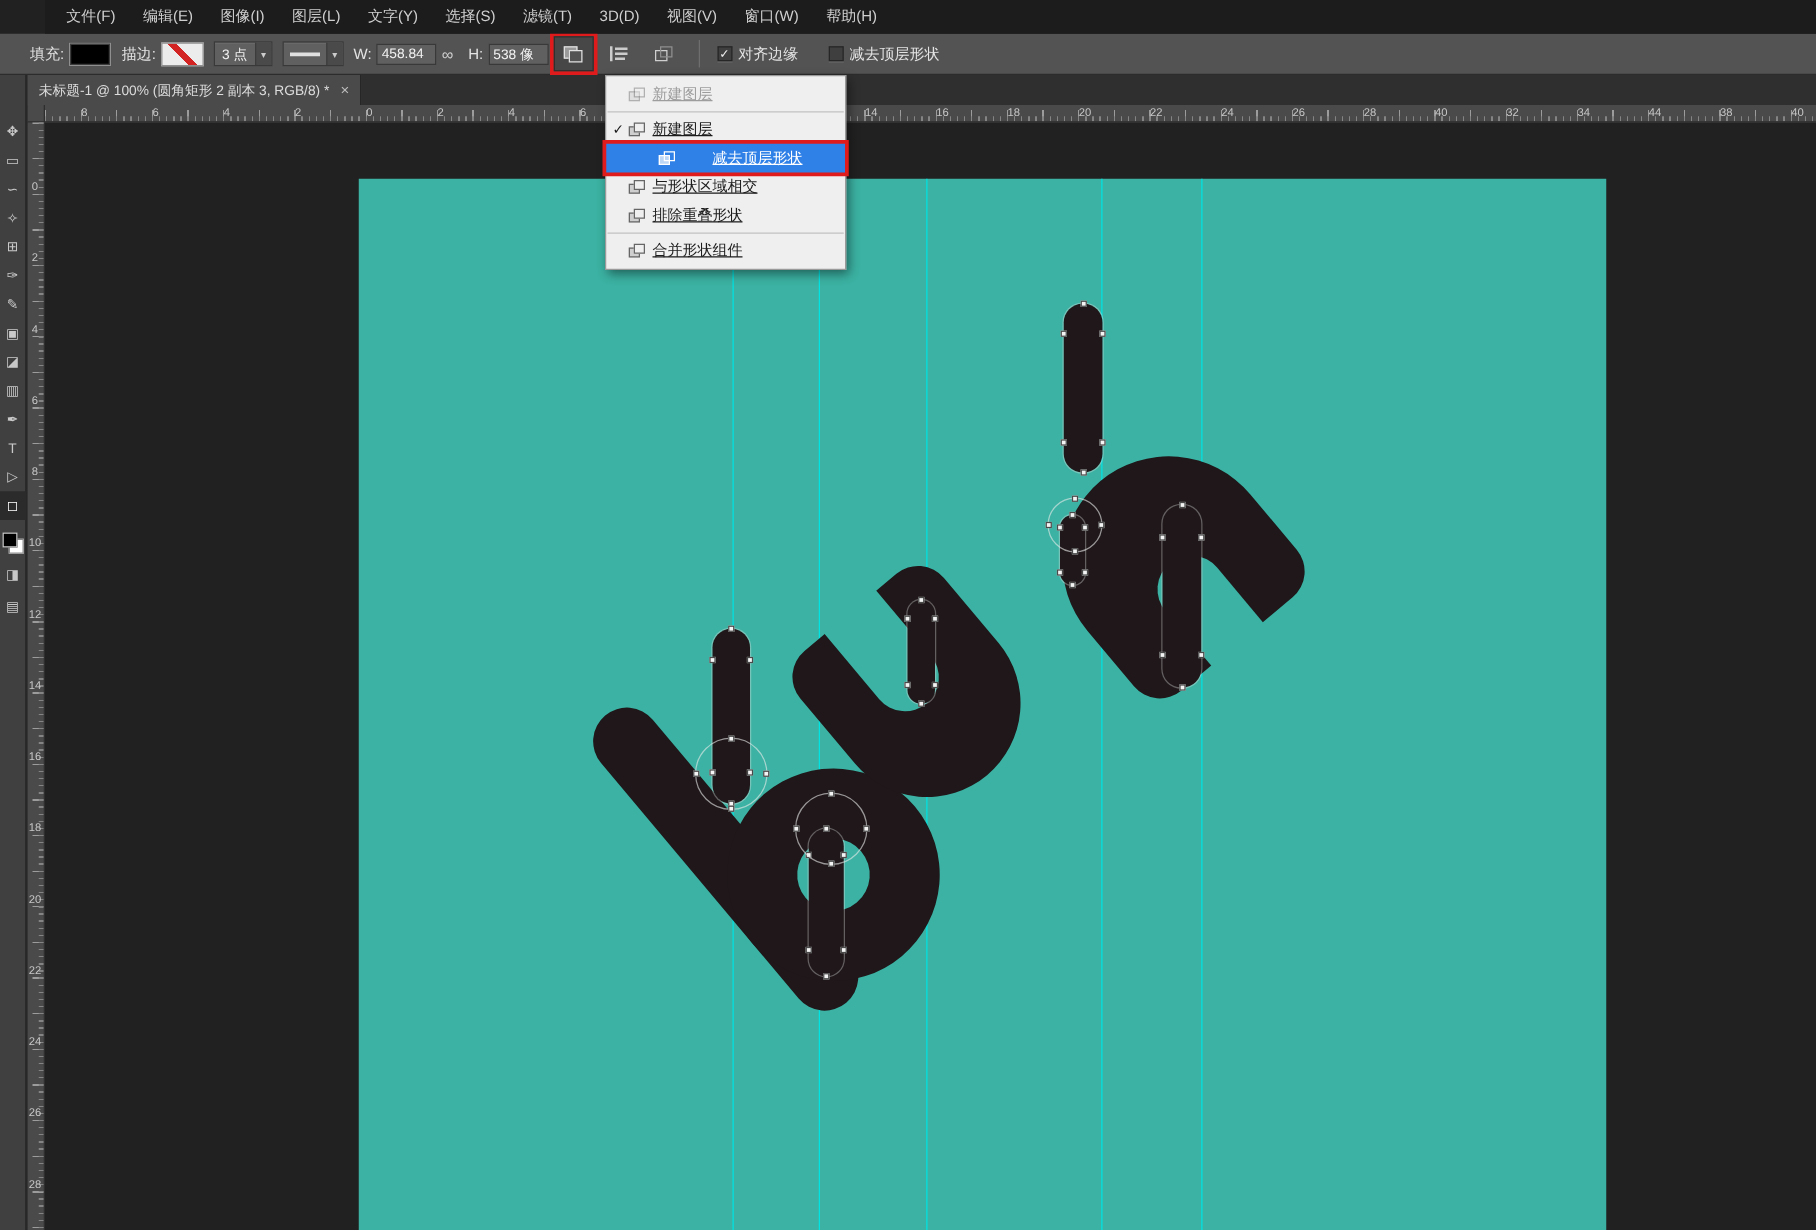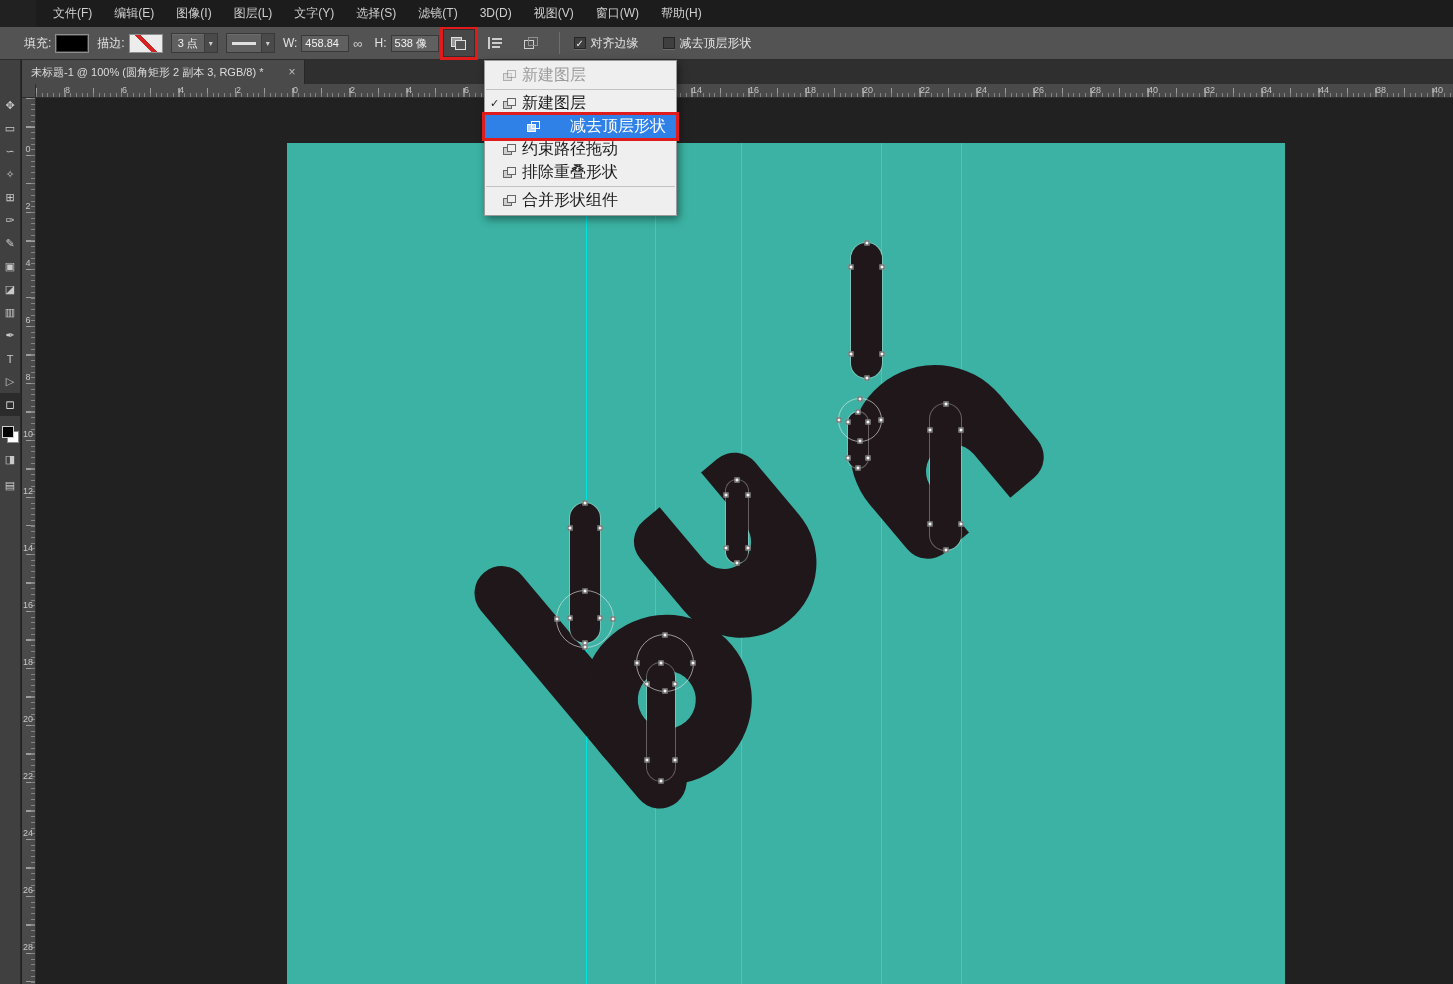--- a/index.html
+++ b/index.html
@@ -56,21 +56,21 @@
   .checkbox-group.second { margin-left: 24px; }
   .checkbox { width: 12px; height: 12px; background: #3f3f3f; border: 1px solid #262626;
     box-shadow: 0 1px 0 rgba(255,255,255,.15); display: flex; align-items: center; justify-content: center;
     color: #efefef; font-size: 10px; margin-right: 5px; }
   .cb-label { color: #e3e3e3; font-size: 12px; }
 
   
   .tab-bar { position: absolute; left: 22px; top: 60px; right: 0; height: 24px;
     background: #2f2f2f; display: flex; align-items: flex-end; z-index: 5; }
   .doc-tab { height: 24px; background: #4a4a4a; color: #dcdcdc; font-size: 11px;
-    display: flex; align-items: center; padding: 0 9px; border-right: 1px solid #262626; white-space: nowrap; gap: 16px; }
+    display: flex; align-items: center; padding: 0 9px; border-right: 1px solid #262626; white-space: nowrap; }
   .tab-close { margin-left: 9px; color: #bdbdbd; font-size: 12px; }
 
   
   .tools-panel { position: absolute; left: 0; top: 60px; bottom: 0; width: 21px;
     background: #404040; border-right: 1px solid #2a2a2a; z-index: 6;
     display: flex; flex-direction: column; align-items: center; padding-top: 34px; }
   .tool { width: 21px; height: 23px; display: flex; align-items: center; justify-content: center;
     color: #c9c9c9; font-size: 11px; }
   .tool.active { background: #2b2b2b; color: #ffffff; }
   .fgbg { position: relative; width: 17px; height: 17px; margin-top: 10px; }
@@ -122,21 +122,21 @@
   .menu-row.annotated { box-shadow: 0 0 0 3px var(--annotation-red, #e01b1b); position: relative; z-index: 2; }
   .mcheck { width: 13px; flex: 0 0 13px; font-size: 11px; }
   .op-icon { position: relative; width: 13px; height: 11px; flex: 0 0 13px; margin-right: 6px; }
   .op-icon::before { content: ""; position: absolute; left: 0; top: 3px; width: 7px; height: 6px;
     border: 1px solid #666; background: #cfcfcf; }
   .op-icon::after { content: ""; position: absolute; left: 4px; top: 0; width: 7px; height: 6px;
     border: 1px solid #666; background: #efefef; }
   .menu-row.highlighted .op-icon::before { border-color: #fff; background: #bcd6f5; }
   .menu-row.highlighted .op-icon::after { border-color: #fff; background: transparent; }
   .menu-row.disabled .op-icon::before, .menu-row.disabled .op-icon::after { opacity: .45; }
-  .mlabel { font-size: 16px; white-space: nowrap; }
+  .mlabel { font-size: 12px; white-space: nowrap; text-decoration: underline; }
   .menu-sep { height: 1px; background: #c2c2c2; margin: 2px 1px; }
 </style>
 </head>
 <body>
 
 <div class="menu-bar" id="menu-items">
     <span class="menu-item">文件(F)</span>
     <span class="menu-item">编辑(E)</span>
     <span class="menu-item">图像(I)</span>
     <span class="menu-item">图层(L)</span>
@@ -368,21 +368,21 @@
       <span class="mlabel">新建图层</span>
     </div>
     <div class="menu-row highlighted annotated">
       <span class="mcheck"></span>
       <span class="op-icon"></span>
       <span class="mlabel">减去顶层形状</span>
     </div>
     <div class="menu-row">
       <span class="mcheck"></span>
       <span class="op-icon"></span>
-      <span class="mlabel">约束路径拖动</span>
+      <span class="mlabel">与形状区域相交</span>
     </div>
     <div class="menu-row">
       <span class="mcheck"></span>
       <span class="op-icon"></span>
       <span class="mlabel">排除重叠形状</span>
     </div>
     <div class="menu-sep"></div>
     <div class="menu-row">
       <span class="mcheck"></span>
       <span class="op-icon"></span>

